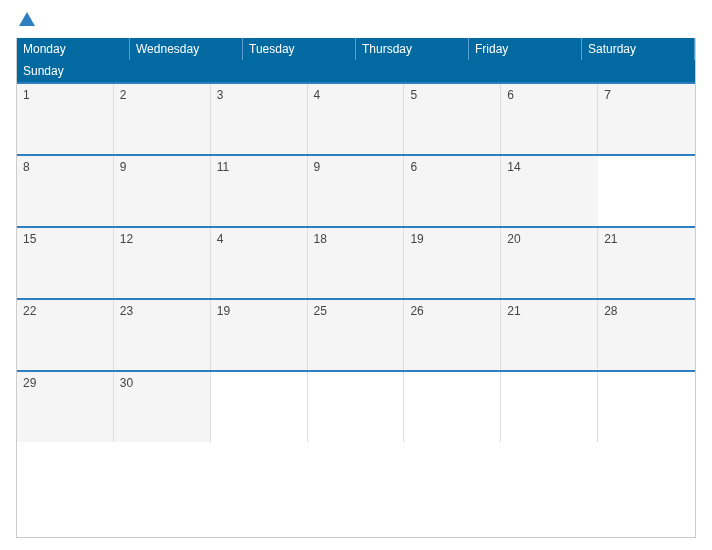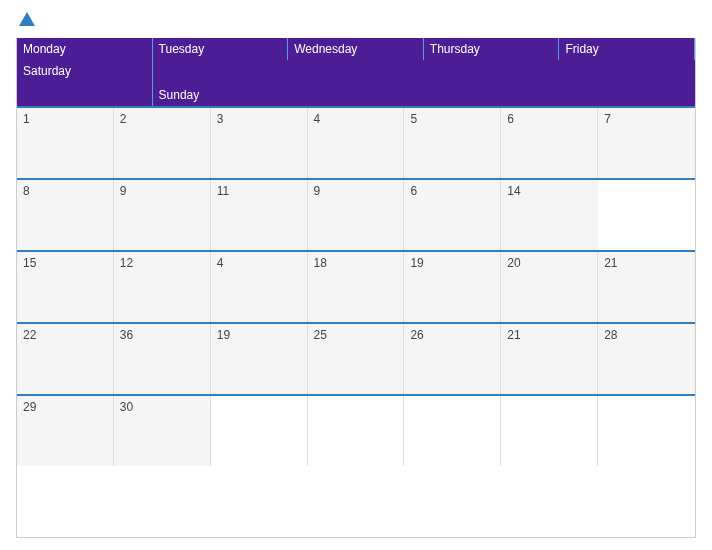--- a/index.html
+++ b/index.html
@@ -65,33 +65,32 @@
       text-align: right;
       min-width: 80px;
     }
     .calendar {
       flex: 1;
       border: 1px solid #ccc;
       border-top: none;
     }
     .day-headers {
       display: grid;
-      grid-template-columns: repeat(5, 1fr);
-      background: #4c1d95;
+      grid-template-columns: repeat(6, 1fr);
+      background: #0369a1;
     }
     .day-header {
       color: #fff;
       font-size: 12px;
       padding: 4px 6px;
       border-right: 1px solid #5a9fd4;
       font-weight: normal;
     }
     .day-header:last-child {
       border-right: none;
-      margin-top: 24px;
     }
     .weeks {
       display: flex;
       flex-direction: column;
       flex: 1;
     }
     .week-row {
       display: grid;
       grid-template-columns: repeat(7, 1fr);
       flex: 1;
@@ -129,22 +128,22 @@
       </div>
       <div class="logo-triangle"></div>
     </div>
     <div class="title"></div>
     <div class="country"></div>
   </div>
 
   <div class="calendar">
     <div class="day-headers">
     <div class="day-header">Monday</div>
+        <div class="day-header">Wednesday</div>
         <div class="day-header">Tuesday</div>
-        <div class="day-header">Wednesday</div>
         <div class="day-header">Thursday</div>
         <div class="day-header">Friday</div>
         <div class="day-header">Saturday</div>
         <div class="day-header">Sunday</div>
       </div>
     <div class="weeks">
     <div class="week-row">
           <div class="day-cell"><span class="day-num">1</span></div>
           <div class="day-cell"><span class="day-num">2</span></div>
           <div class="day-cell"><span class="day-num">3</span></div>
@@ -165,21 +164,21 @@
           <div class="day-cell"><span class="day-num">15</span></div>
           <div class="day-cell"><span class="day-num">12</span></div>
           <div class="day-cell"><span class="day-num">4</span></div>
           <div class="day-cell"><span class="day-num">18</span></div>
           <div class="day-cell"><span class="day-num">19</span></div>
           <div class="day-cell"><span class="day-num">20</span></div>
           <div class="day-cell"><span class="day-num">21</span></div>
         </div>
         <div class="week-row">
           <div class="day-cell"><span class="day-num">22</span></div>
-          <div class="day-cell"><span class="day-num">36</span></div>
+          <div class="day-cell"><span class="day-num">23</span></div>
           <div class="day-cell"><span class="day-num">19</span></div>
           <div class="day-cell"><span class="day-num">25</span></div>
           <div class="day-cell"><span class="day-num">26</span></div>
           <div class="day-cell"><span class="day-num">21</span></div>
           <div class="day-cell"><span class="day-num">28</span></div>
         </div>
         <div class="week-row">
           <div class="day-cell"><span class="day-num">29</span></div>
           <div class="day-cell"><span class="day-num">30</span></div>
           <div class="day-cell empty"></div>

